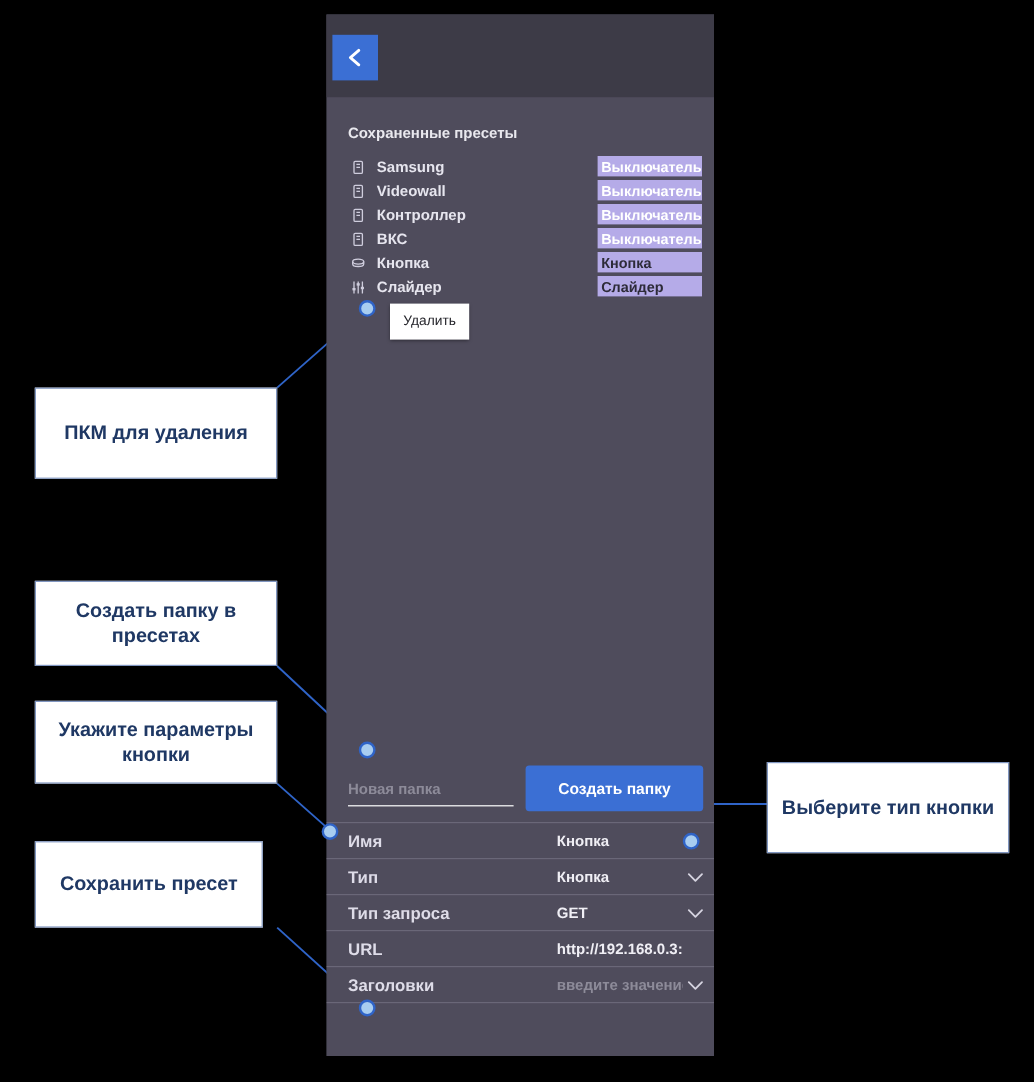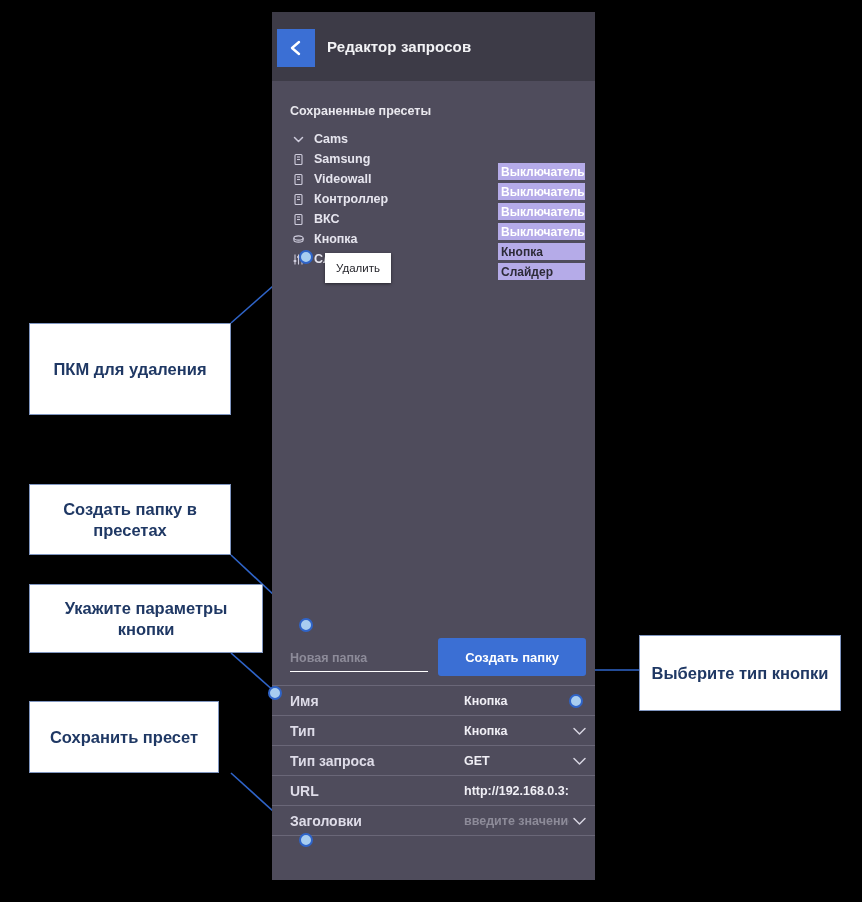--- a/index.html
+++ b/index.html
@@ -42,21 +42,20 @@
   }
   .tree-ico svg{display:block;}
   .tree-label{
     margin-left:7px;color:#e6e5ee;font-size:12.5px;font-weight:bold;white-space:nowrap;
   }
   .tree-badge{
     position:absolute;left:226px;top:1px;width:87px;height:17px;
     background:#b5abe8;display:flex;align-items:center;
     font-size:12px;font-weight:bold;padding-left:3px;box-sizing:border-box;
     line-height:1;
-    margin-top:13px;
   }
   .tree-badge.light{color:#ffffff;}
   .tree-badge.dark{color:#2d2b38;}
 
   
   #ctx-menu{
     position:absolute;left:325px;top:253px;width:66px;height:30px;background:#ffffff;
     box-shadow:0 1px 3px rgba(0,0,0,.5);
     display:flex;align-items:center;justify-content:center;
   }
@@ -97,23 +96,23 @@
     color:#ffffff;font-size:13px;font-weight:bold;
   }
 
   
   .callout{
     position:absolute;background:#ffffff;border:1.4px solid #8096c0;
     display:flex;align-items:center;justify-content:center;text-align:center;
     color:#1f3864;font-size:16.5px;font-weight:bold;line-height:1.25;
     box-sizing:border-box;padding:4px 8px;
   }
-  #callout-delete{left:29px;top:323px;width:202px;height:92px;}
+  #callout-delete{left:29px;top:323px;width:202px;height:76px;}
   #callout-folder{left:29px;top:484px;width:202px;height:71px;}
-  #callout-params{left:29px;top:584px;width:234px;height:69px;}
+  #callout-params{left:29px;top:584px;width:202px;height:69px;}
   #callout-save{left:29px;top:701px;width:190px;height:72px;}
   #callout-type{left:639px;top:635px;width:202px;height:76px;}
 
   
   .dot{
     position:absolute;width:14px;height:14px;border-radius:50%;
     background:#a8cdf0;border:2.4px solid #2f64c8;box-sizing:border-box;
   }
 </style>
 </head>
@@ -135,35 +134,26 @@
 <div id="app-panel">
 
   <div id="app-header">
     <div id="back-btn">
       <span>
         <svg width="16" height="18" viewBox="0 0 16 18">
           <polyline points="11,3 4,9 11,15" fill="none" stroke="#ffffff" stroke-width="2.4" stroke-linecap="round" stroke-linejoin="round"></polyline>
         </svg>
       </span>
     </div>
-    <div id="header-title">Редактор запросов</div>
   </div>
 
   <div id="presets-label">Сохраненные пресеты</div>
 
   <div id="tree">
 
-    <div class="tree-row">
-      <span class="tree-ico">
-        <svg width="13" height="13" viewBox="0 0 13 13">
-          <polyline points="2.5,4.5 6.5,8.5 10.5,4.5" fill="none" stroke="#cfcddd" stroke-width="1.5" stroke-linecap="round" stroke-linejoin="round"></polyline>
-        </svg>
-      </span>
-      <span class="tree-label">Cams</span>
-    </div>
 
     <div class="tree-row">
       <span class="tree-ico">
         <svg width="13" height="13" viewBox="0 0 13 13">
           <rect x="3" y="1.5" width="7" height="10" rx="1" fill="none" stroke="#cfcddd" stroke-width="1.1"></rect>
           <line x1="5" y1="4" x2="8" y2="4" stroke="#cfcddd" stroke-width="1.1"></line>
           <line x1="5" y1="6.5" x2="8" y2="6.5" stroke="#cfcddd" stroke-width="1.1"></line>
         </svg>
       </span>
       <span class="tree-label">Samsung</span>

